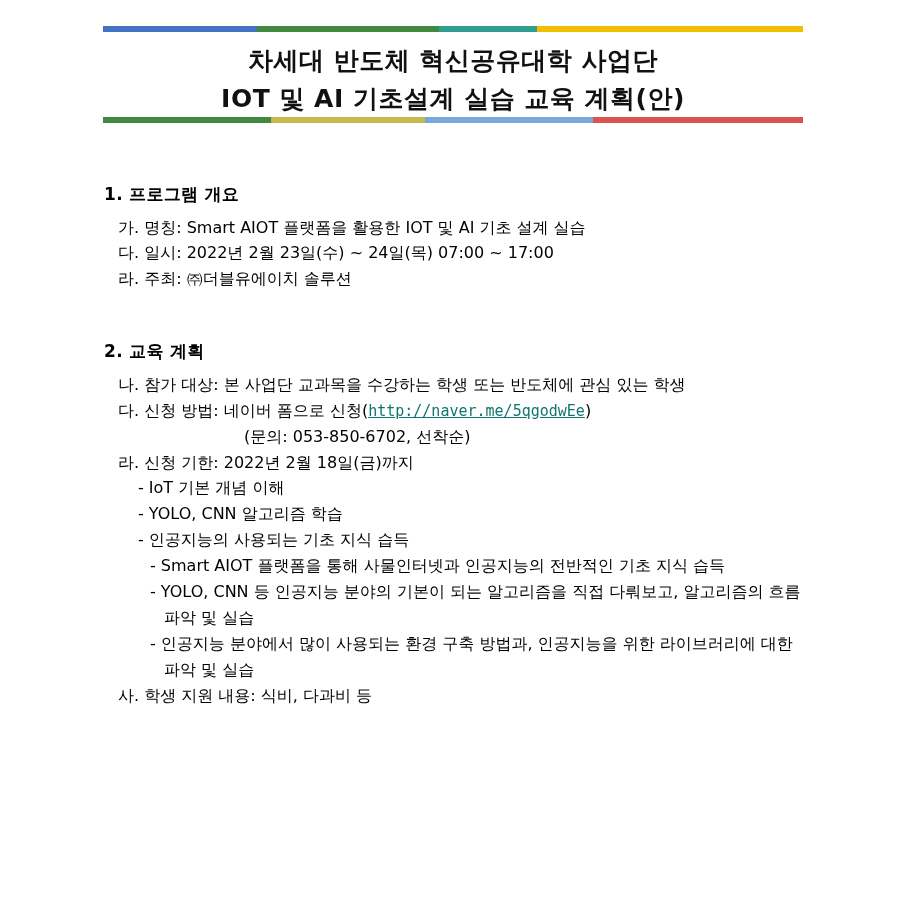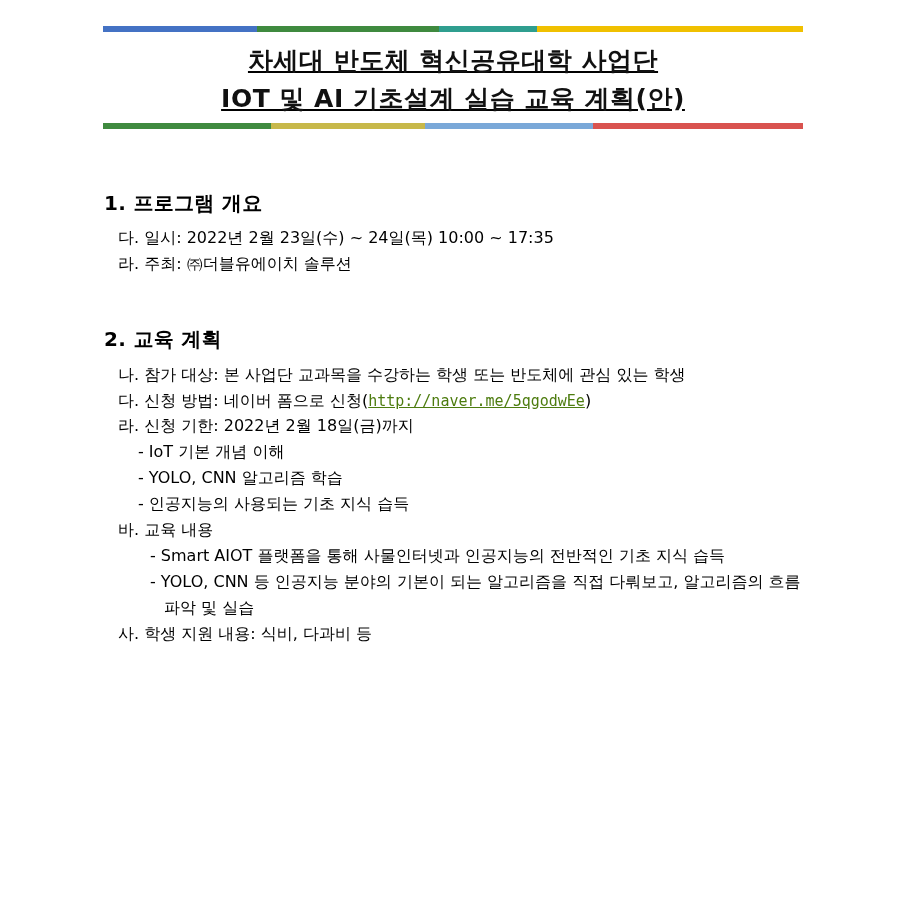--- a/index.html
+++ b/index.html
@@ -41,22 +41,21 @@
       #f0c000 62%, #f0c000 100%);
   }
   .rule-bottom {
     background: linear-gradient(to right,
       #3f8a3f 0%, #3f8a3f 24%,
       #c7b84a 24%, #c7b84a 46%,
       #7aa8d8 46%, #7aa8d8 70%,
       #d9534f 70%, #d9534f 100%);
   }
   .title-wrap {
-    padding: 10px 0 6px 0;
-    text-decoration: underline;
+    padding: 10px 0 0 0;
   }
   .title-line {
     font-size: 25px;
     font-weight: bold;
     letter-spacing: 0.5px;
     line-height: 1.5;
     color: #111111;
   }
 
   
@@ -64,21 +63,21 @@
     margin: 0;
     padding: 58px 104px 0 104px;
     box-sizing: border-box;
     font-size: 16px;
     line-height: 1.62;
   }
   .section {
     margin-bottom: 30px;
   }
   .section-heading {
-    font-size: 20px;
+    font-size: 17px;
     font-weight: bold;
     margin-bottom: 6px;
     letter-spacing: 0.3px;
   }
   .item {
     margin-left: 14px;
     white-space: nowrap;
   }
   .sub-item {
     margin-left: 34px;
@@ -87,21 +86,21 @@
   .sub-item-wrap {
     margin-left: 46px;
     text-indent: -14px;
     padding-left: 14px;
     white-space: normal;
   }
   .note-line {
     margin-left: 140px;
   }
   .link {
-    color: #4d7c0f;
+    color: #0f766e;
     text-decoration: underline;
     font-family: "DejaVu Sans Mono", "Liberation Mono", monospace;
     font-size: 15px;
   }
   .gap-md { height: 16px; }
   .inline { display: inline; }
 </style>
 </head>
 <body>
 
@@ -113,42 +112,44 @@
       <div class="title-line">차세대 반도체 혁신공유대학 사업단</div>
       <div class="title-line">IOT 및 AI 기초설계 실습 교육 계획(안)</div>
     </div>
     <div class="rule rule-bottom"></div>
   </div>
 
   <div class="content">
 
     <div class="section">
       <div class="section-heading">1. 프로그램 개요</div>
-      <div class="item">다. 일시: 2022년 2월 23일(수) ~ 24일(목) 10:00 ~ 17:35</div>
+      <div class="item">가. 명칭: Smart AIOT 플랫폼을 활용한 IOT 및 AI 기초 설계 실습</div>
+      <div class="item">다. 일시: 2022년 2월 23일(수) ~ 24일(목) 07:00 ~ 17:00</div>
       <div class="item">라. 주최: ㈜더블유에이치 솔루션</div>
     </div>
 
     <div class="gap-md"></div>
 
     <div class="section">
       <div class="section-heading">2. 교육 계획</div>
       <div class="item">나. 참가 대상: 본 사업단 교과목을 수강하는 학생 또는 반도체에 관심 있는 학생</div>
 
       <div class="item">
         <span class="inline">다. 신청 방법: 네이버 폼으로 신청(</span><a class="link" href="#">http://naver.me/5qgodwEe</a><span class="inline">)</span>
       </div>
+      <div class="note-line">(문의: 053-850-6702, 선착순)</div>
 
       <div class="item">라. 신청 기한: 2022년 2월 18일(금)까지</div>
 
       <div class="sub-item">- IoT 기본 개념 이해</div>
       <div class="sub-item">- YOLO, CNN 알고리즘 학습</div>
       <div class="sub-item">- 인공지능의 사용되는 기초 지식 습득</div>
 
-      <div class="item">바. 교육 내용</div>
 
       <div class="sub-item-wrap">- Smart AIOT 플랫폼을 통해 사물인터넷과 인공지능의 전반적인 기초 지식 습득</div>
       <div class="sub-item-wrap">- YOLO, CNN 등 인공지능 분야의 기본이 되는 알고리즘을 직접 다뤄보고, 알고리즘의 흐름 파악 및 실습</div>
+      <div class="sub-item-wrap">- 인공지능 분야에서 많이 사용되는 환경 구축 방법과, 인공지능을 위한 라이브러리에 대한 파악 및 실습</div>
 
       <div class="item">사. 학생 지원 내용: 식비, 다과비 등</div>
     </div>
 
   </div>
 </div>
 
 </body></html>

